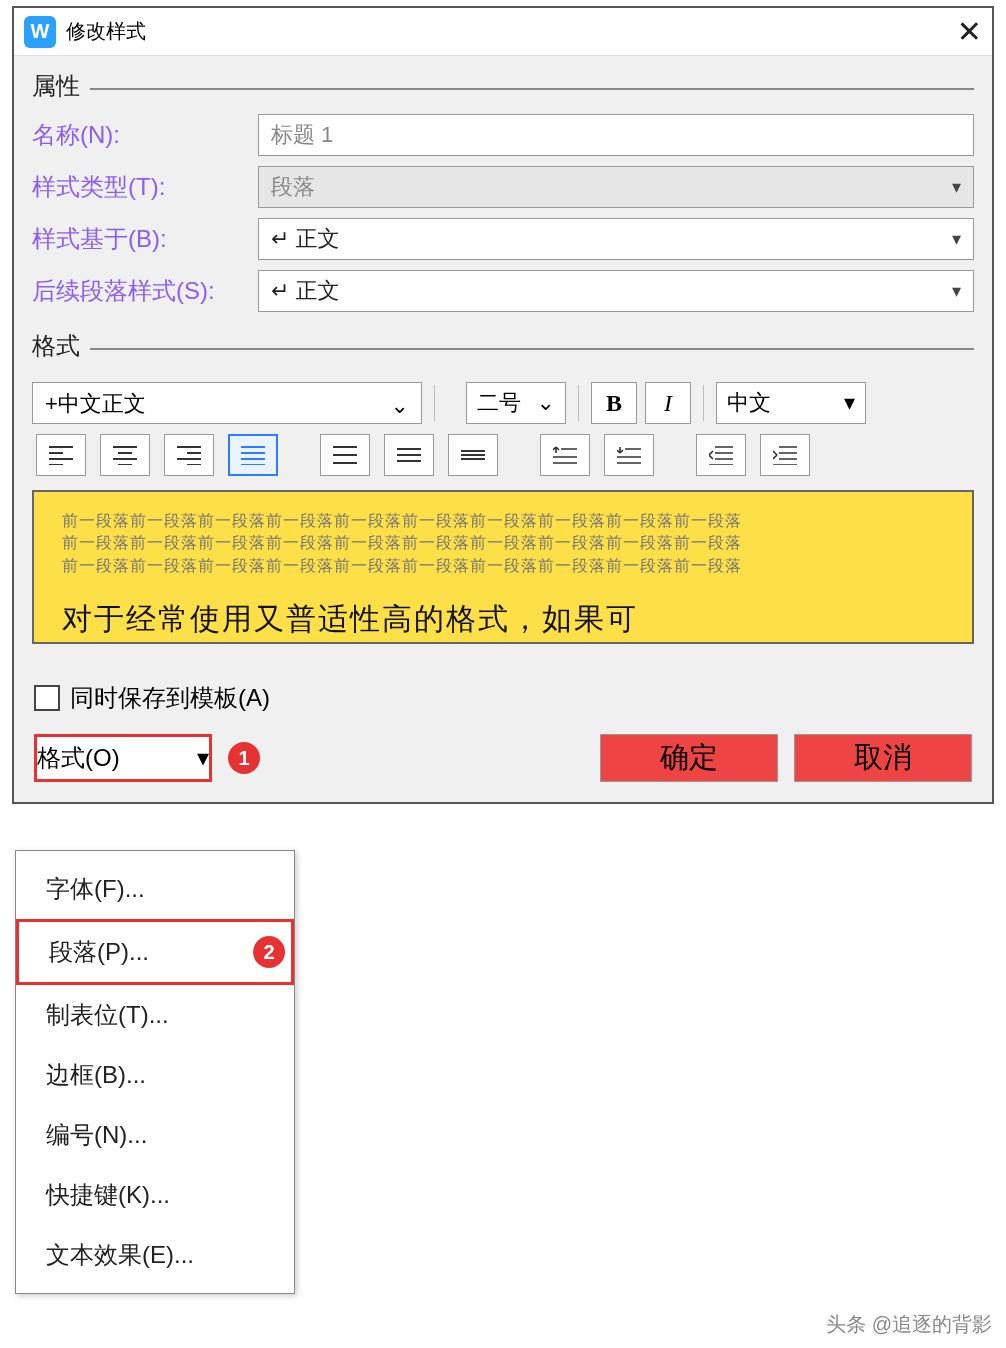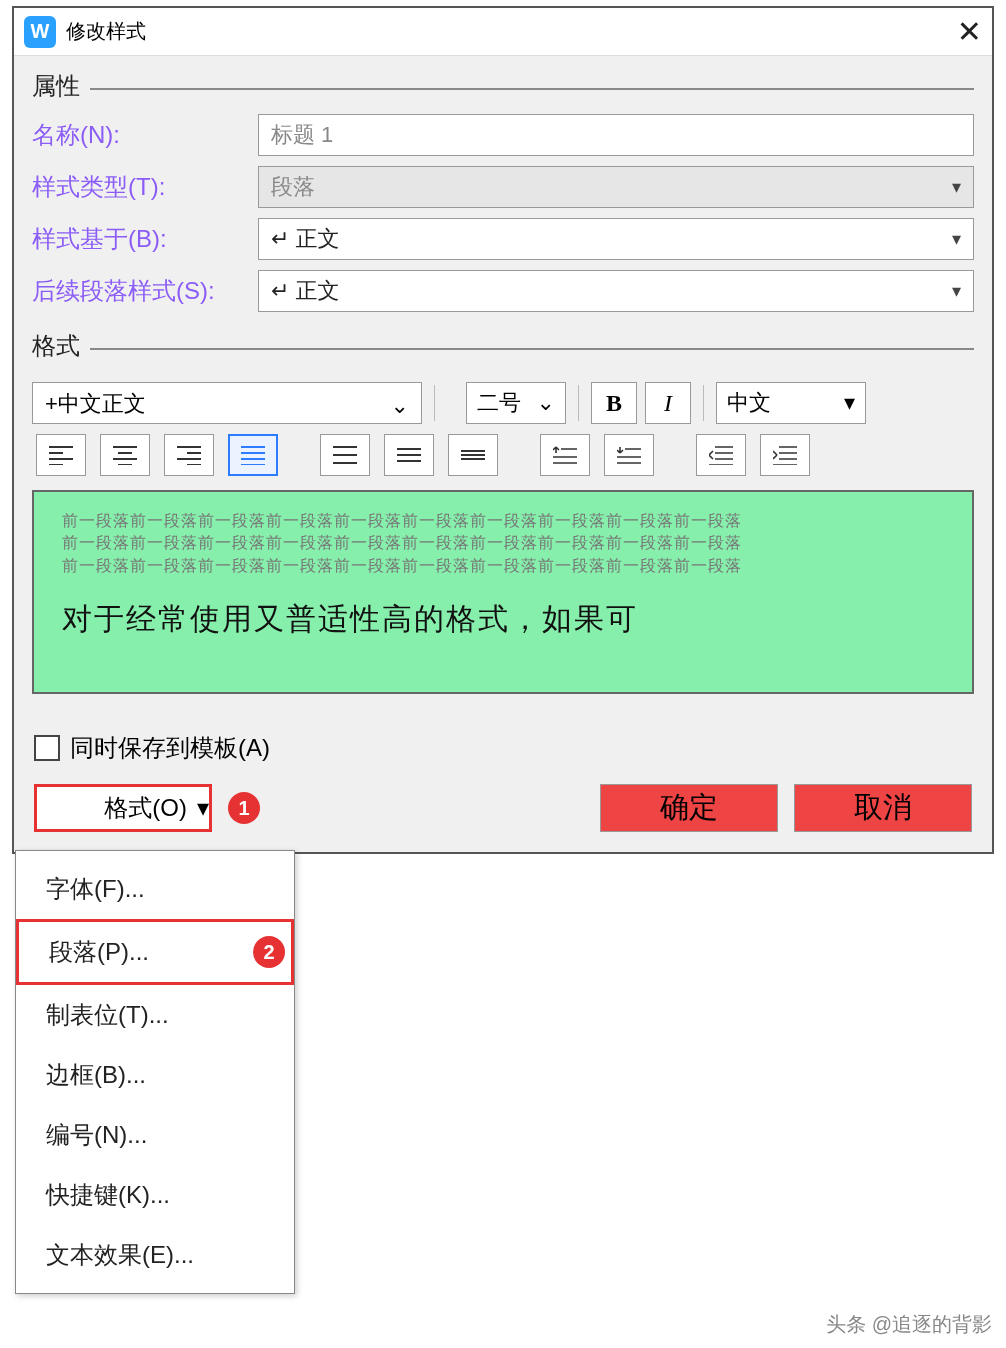--- a/index.html
+++ b/index.html
@@ -24,27 +24,27 @@
 .size-field { width: 100px; height: 42px; border: 1px solid #999; background: #fff; font-size: 22px; padding: 4px 10px; display: flex; align-items: center; margin-left: 19px; }
 .sep { width: 1px; height: 36px; background: #bbb; margin: 0 4px; }
 .fbtn { width: 46px; height: 42px; border: 1px solid #999; background: #fff; font-size: 24px; display: flex; align-items: center; justify-content: center; cursor: pointer; font-family: Georgia, serif; }
 .bold { font-weight: bold; }
 .italic { font-style: italic; }
 .lang-field { width: 150px; height: 42px; border: 1px solid #999; background: #fff; font-size: 22px; padding: 4px 10px; display: flex; align-items: center; }
 .icon-row { display: flex; gap: 14px; margin: 10px 0; padding-left: 4px; }
 .icon-btn { width: 50px; height: 42px; border: 1px solid #999; background: #fff; display: flex; align-items: center; justify-content: center; cursor: pointer; }
 .icon-btn.active { border: 2px solid #2d7bff; background: #eaf3ff; }
 .icon-btn svg { display: block; }
-.preview { margin: 14px 0; border: 2px solid #666; background: #86efac; height: 204px; padding: 18px 28px 0; overflow: hidden; }
+.preview { margin: 14px 0; border: 2px solid #666; background: #fde047; height: 154px; padding: 18px 28px 0; overflow: hidden; }
 .preview-para { font-size: 16px; color: #777; line-height: 1.4; white-space: nowrap; letter-spacing: 1px; }
 .preview-sample { margin-top: 22px; font-size: 30px; font-family: SimSun, serif; color: #111; letter-spacing: 2px; white-space: nowrap; }
 .checkbox-row { display: flex; align-items: center; gap: 10px; padding: 16px 20px; font-size: 24px; }
 .checkbox { width: 26px; height: 26px; border: 2px solid #444; background: #fff; }
 .button-row { display: flex; align-items: center; padding: 4px 20px 20px; gap: 16px; }
-.format-btn { width: 178px; height: 48px; background: #fff; border: 3px solid #e63232; font-size: 24px; display: flex; align-items: center; justify-content: flex-end; gap: 10px; cursor: pointer; }
+.format-btn { width: 178px; height: 48px; background: #fff; border: 3px solid #e63232; font-size: 24px; display: flex; align-items: center; justify-content: space-between; gap: 10px; cursor: pointer; }
 .badge { width: 32px; height: 32px; border-radius: 50%; background: #e63232; color: #fff; font-size: 20px; font-weight: bold; display: flex; align-items: center; justify-content: center; }
 .spacer { flex: 1; }
 .std-btn { width: 178px; height: 48px; background: #ef4444; border: 1px solid #999; font-size: 29px; display: flex; align-items: center; justify-content: center; cursor: pointer; }
 .dropdown { position: absolute; left: 15px; top: 850px; width: 280px; background: #fff; border: 1px solid #888; box-shadow: 2px 2px 6px rgba(0,0,0,.2); padding: 8px 0; }
 .dd-item { padding: 14px 50px 14px 30px; font-size: 24px; color: #222; cursor: pointer; position: relative; }
 .dd-hl { border: 3px solid #e63232; }
 .dd-badge { position: absolute; left: 234px; top: 50%; transform: translateY(-50%); }
 .watermark { position: absolute; right: 14px; bottom: 10px; font-size: 20px; color: #888; }
 </style>
 </head>

